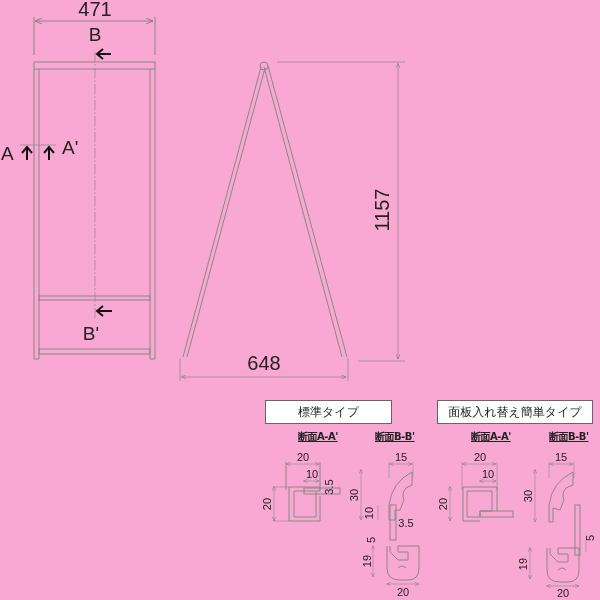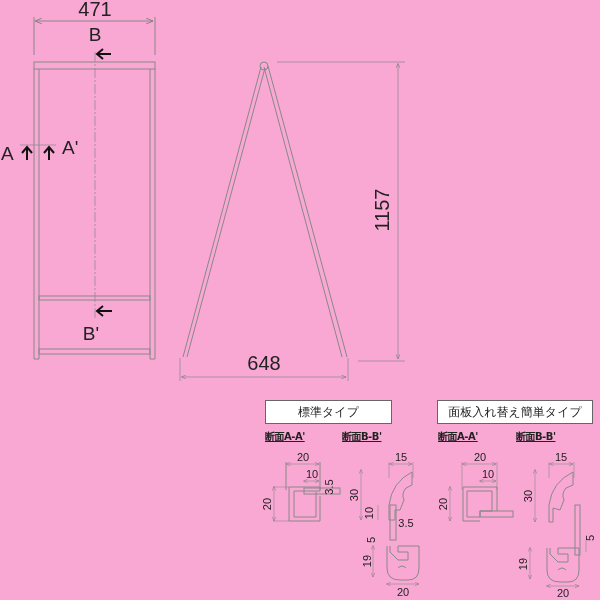--- a/index.html
+++ b/index.html
@@ -3,21 +3,21 @@
 <meta charset="utf-8">
 <style>
   html, body { margin:0; padding:0; background:#ffffff; }
   #root { position:relative; width:600px; height:600px; overflow:hidden; background:#f9a8d4; font-family:"Liberation Sans", sans-serif; }
   svg { position:absolute; left:0; top:0; }
   .dim { font-family:"Liberation Sans", sans-serif; fill:#222; }
   .big { font-size:20px; font-stretch:condensed; }
   .lbl { font-size:19px; }
   .small { font-size:11px; }
   .title-box { position:absolute; border:1px solid #666; background:#fff; color:#222; font-size:12px; text-align:center; line-height:22px; font-family:"DejaVu Sans", sans-serif; }
-  .sec-label { position:absolute; font-size:10px; font-weight:bold; color:#222; text-decoration:underline; font-family:"DejaVu Sans", sans-serif; letter-spacing:-0.5px; }
+  .sec-label { position:absolute; font-size:10px; font-weight:bold; color:#222; text-decoration:underline; font-family:"DejaVu Sans", sans-serif; letter-spacing:-0.5px;margin-left:33px; }
 </style>
 </head>
 <body>
 
 <div id="root">
 <svg width="600" height="600" viewBox="0 0 600 600">
   <defs>
     <marker id="arr" markerWidth="8" markerHeight="6" refX="7" refY="3" orient="auto">
       <path d="M0,0 L7,3 L0,6" fill="none" stroke="#777" stroke-width="0.8"></path>
     </marker>

